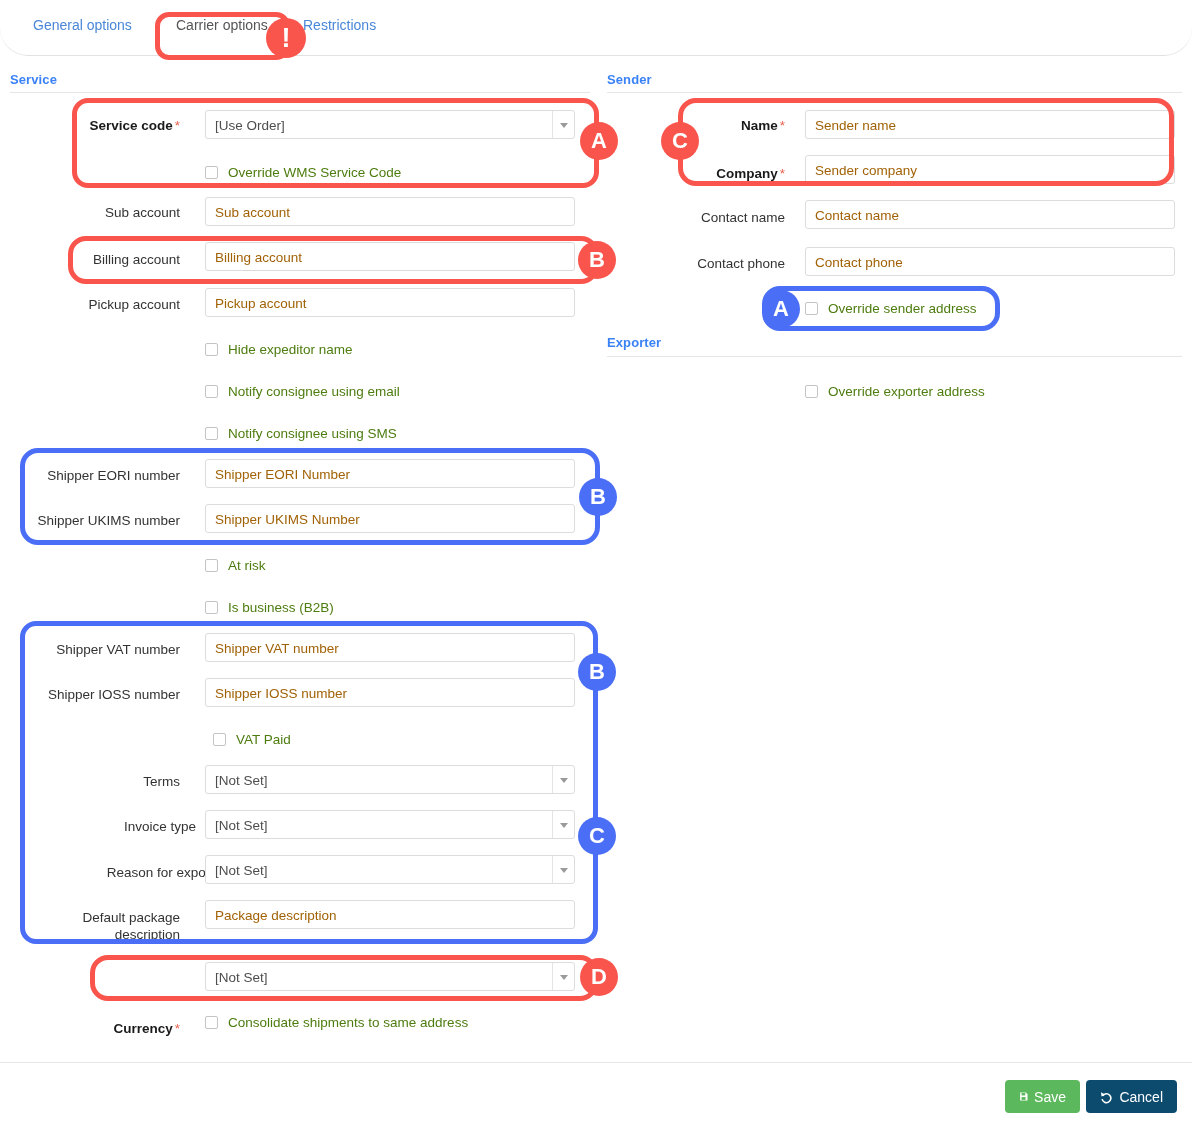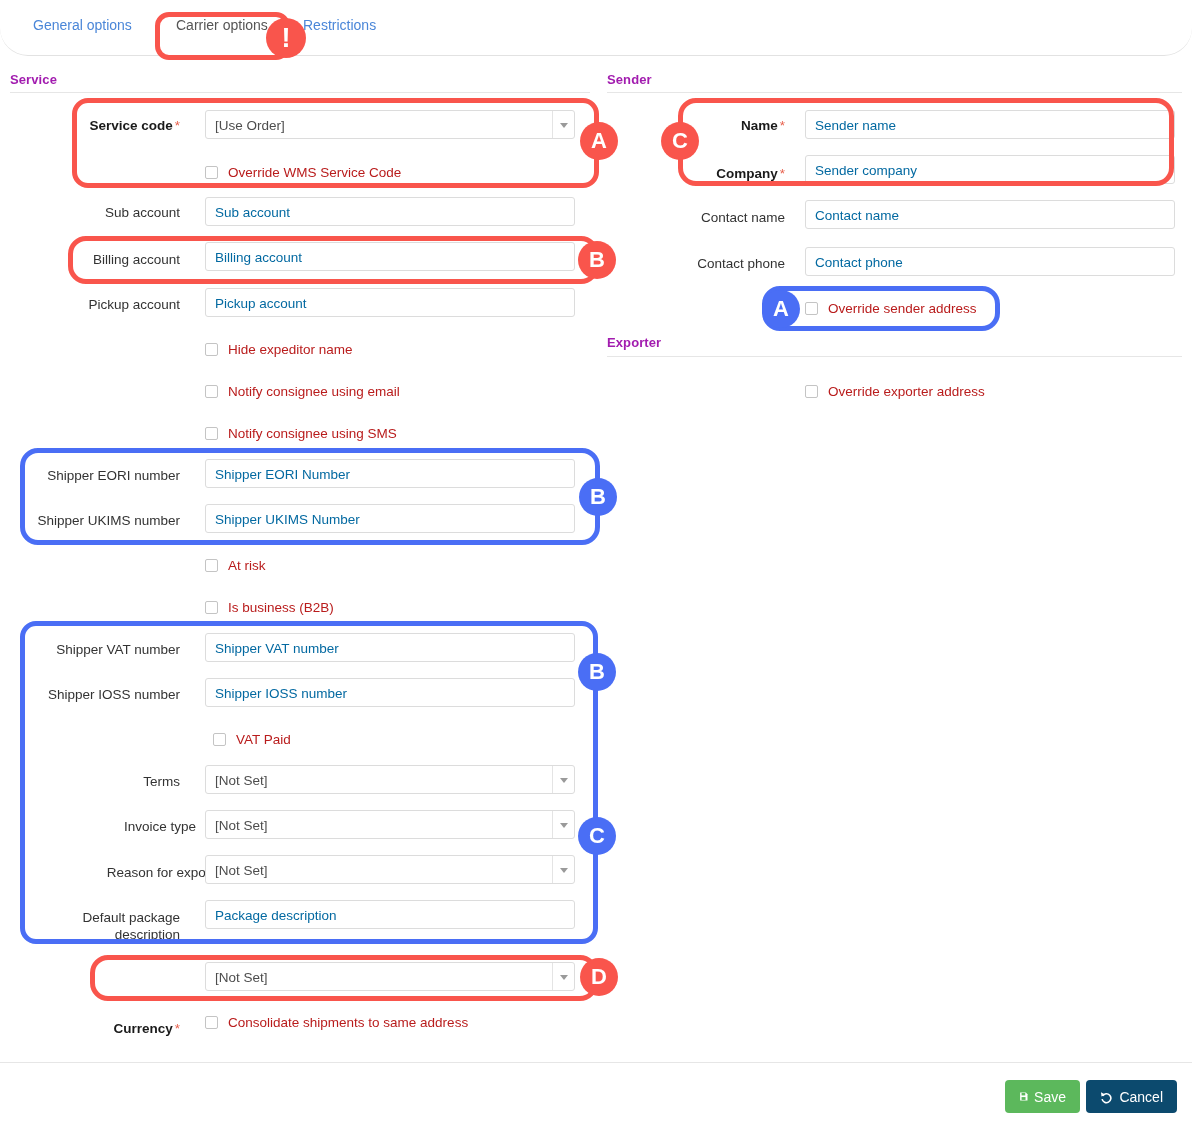--- a/index.html
+++ b/index.html
@@ -24,38 +24,38 @@
     position:absolute; top:25px; transform:translateY(-50%);
     font-size:14px; color:#4a86d8; cursor:pointer; white-space:nowrap;
   }
   .tab.active { color:#555555; cursor:default; }
   #tab-general  { left:33px; }
   #tab-carrier  { left:176px; }
   #tab-restrict { left:303px; }
 
   
   .sec-head {
-    position:absolute; font-weight:bold; font-size:13px; color:#a21caf;
+    position:absolute; font-weight:bold; font-size:13px; color:#3b82f6;
     letter-spacing:.1px;
   }
   .sec-rule { position:absolute; height:1px; background:#e6e6e6; }
   .lbl {
     position:absolute; text-align:right; font-size:13.5px; color:#333333;
     line-height:17px;
   }
   .lbl.req { font-weight:bold; color:#1a1a1a; }
   .star { color:#e8604c; font-weight:normal; margin-left:2px; }
 
   .field {
     position:absolute; height:29px; border:1px solid #dcdcdc; border-radius:3px;
     background:#ffffff;
   }
   .field .ph {
     position:absolute; left:9px; top:50%; transform:translateY(-50%);
-    color:#0369a1; font-size:13.5px; white-space:nowrap;
+    color:#a16207; font-size:13.5px; white-space:nowrap;
   }
   .field .val {
     position:absolute; left:9px; top:50%; transform:translateY(-50%);
     color:#4d4d4d; font-size:13.5px; white-space:nowrap;
   }
   .select .arrowbox {
     position:absolute; right:0; top:0; bottom:0; width:22px;
     border-left:1px solid #e4e4e4;
   }
   .select .arrowbox:after {
@@ -64,21 +64,21 @@
     border-left:4px solid transparent; border-right:4px solid transparent;
     border-top:5px solid #9a9a9a;
   }
 
   
   .cbrow { position:absolute; display:flex; align-items:center; }
   .cb {
     width:13px; height:13px; border:1px solid #c4c4c4; border-radius:2px;
     background:#fff; flex:0 0 auto;
   }
-  .cbtxt { margin-left:10px; font-size:13.5px; color:#b91c1c; white-space:nowrap; }
+  .cbtxt { margin-left:10px; font-size:13.5px; color:#4d7c0f; white-space:nowrap; }
 
   
   .footer-rule { position:absolute; left:0; top:1062px; width:1192px; height:1px; background:#e6e6e6; }
   .btn {
     position:absolute; height:33px; border-radius:4px; color:#fff;
     font-size:14px; display:flex; align-items:center; justify-content:center;
     gap:6px; cursor:pointer; padding:0 14px; border:none;
     font-family:"Liberation Sans", sans-serif;
   }
   .btn svg { display:block; }

